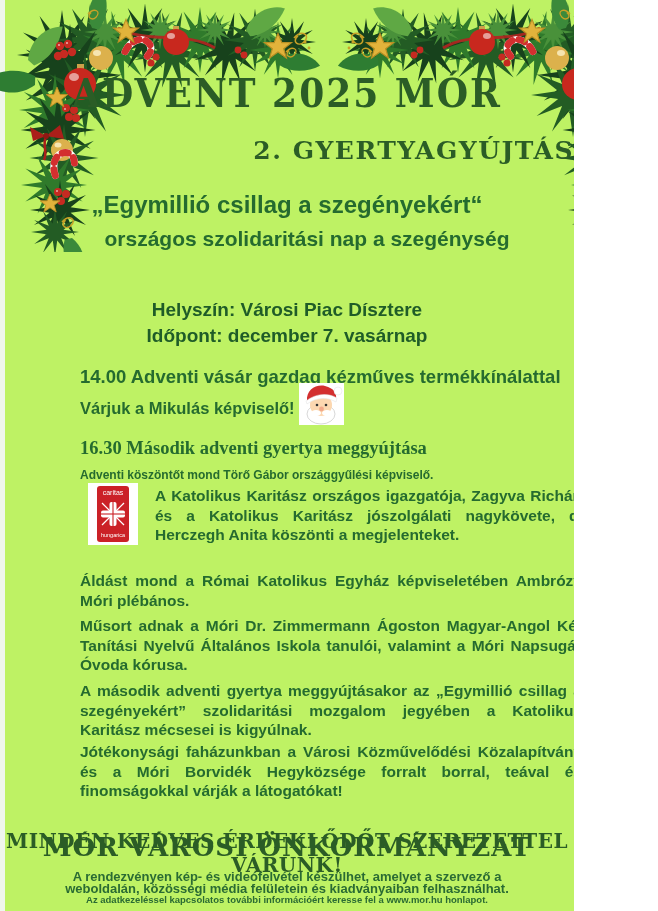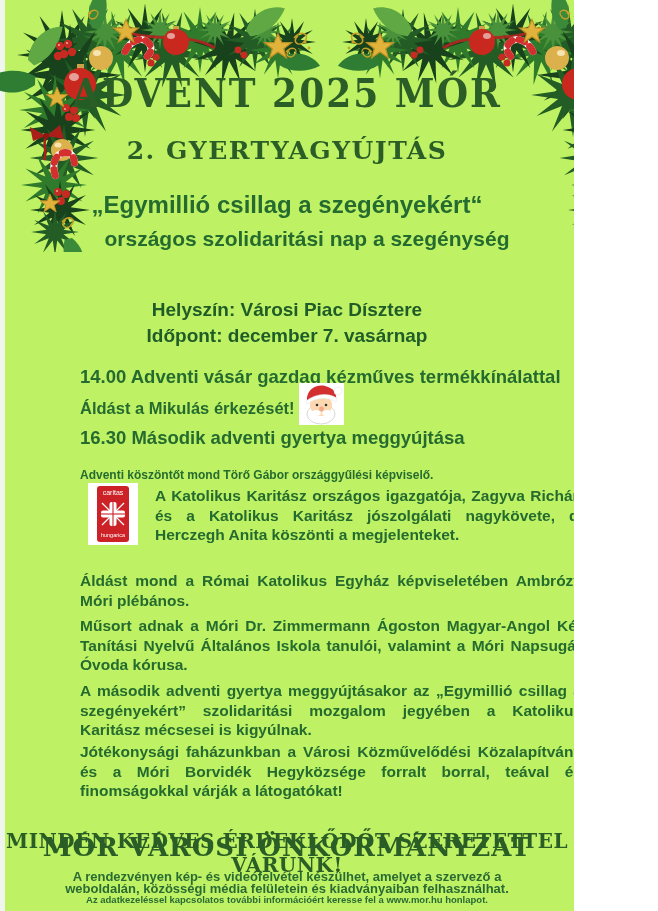--- a/index.html
+++ b/index.html
@@ -13,29 +13,29 @@
   .edge-strip{position:absolute;left:0;top:0;width:5px;height:100%;background:#f0f6ee;}
   .abs{position:absolute;}
   .center{left:0;right:0;text-align:center;}
   .deco{
     font-family:"DejaVu Serif", serif;
     font-weight:bold;
     color:#2b5d26;
   }
   .green{color:#256b2f;font-weight:bold;}
   .title{top:72px;font-size:36px;letter-spacing:2px;transform:scaleY(1.08);}
-  .subtitle{top:136px;font-size:25px;letter-spacing:1.5px;}
+  .subtitle{top:136px;font-size:25px;letter-spacing:1.5px;text-align:right;}
   .slogan{top:191px;font-size:24px;text-align:center;}
   .slogan2{top:227px;font-size:21px;margin-left:40px;}
   .slogan3{top:257px;font-size:21px;}
   .loc{top:299px;font-size:19px;color:#1f5c28;}
   .datetime{top:325px;font-size:19px;color:#1f5c28;}
   .prog1{left:80px;top:366px;font-size:18.5px;}
   .prog2{left:80px;top:399px;font-size:16.5px;}
-  .prog3{left:80px;top:427px;font-size:18.5px;}
+  .prog3{left:80px;top:438px;font-size:18.5px;font-family:Liberation Serif, serif;}
   .prog4{left:80px;top:468px;font-size:12px;}
   .santa-box{left:299px;top:383px;width:45px;height:42px;background:#fff;}
   .caritas-box{left:88px;top:483px;width:50px;height:62px;background:#fff;}
   .kpara{left:155px;top:486px;width:433px;font-size:15.5px;line-height:19.5px;text-align:justify;}
   .para{left:80px;width:502px;font-size:15.5px;line-height:19.5px;text-align:justify;}
   .p0{top:571px;}
   .p1{top:616px;}
   .p2{top:681px;}
   .p3{top:742px;}
   .closing{top:805px;font-size:20px;letter-spacing:0.5px;margin-top:24px;}
@@ -167,21 +167,21 @@
   <div class="abs center deco title">ADVENT 2025 MÓR</div>
   <div class="abs center deco subtitle">2. GYERTYAGYÚJTÁS</div>
 
   <div class="abs center green slogan">„Egymillió csillag a szegényekért“</div>
   <div class="abs center green slogan2">országos szolidaritási nap a szegénység</div>
 
   <div class="abs center green loc">Helyszín: Városi Piac Dísztere</div>
   <div class="abs center green datetime">Időpont: december 7. vasárnap</div>
 
   <div class="abs green prog1">14.00 Adventi vásár gazdag kézműves termékkínálattal</div>
-  <div class="abs green prog2">Áldást a Mikulás érkezését!</div>
+  <div class="abs green prog2">Várjuk a Mikulás képviselő!</div>
 
   <div class="abs santa-box">
     <svg class="santa-svg" viewBox="0 0 45 42">
       <rect x="0" y="0" width="45" height="42" fill="#ffffff"></rect>
       <ellipse cx="22" cy="31" rx="14" ry="10" fill="#ffffff" stroke="#d8d8d8" stroke-width="1"></ellipse>
       <circle cx="22" cy="22" r="11" fill="#fcd7b0"></circle>
       <path d="M8,18 C7,7 17,1 26,3 C35,5 38,11 37,15 C27,10 16,12 8,18 Z" fill="#d32f2f"></path>
       <path d="M7,18 C16,11 28,9 38,15 L37,19 C27,13 16,15 8,21 Z" fill="#ffffff" stroke="#e0e0e0" stroke-width="0.5"></path>
       <circle cx="39" cy="8" r="4" fill="#ffffff" stroke="#e0e0e0" stroke-width="0.5"></circle>
       <circle cx="18" cy="22" r="1.3" fill="#333333"></circle>

